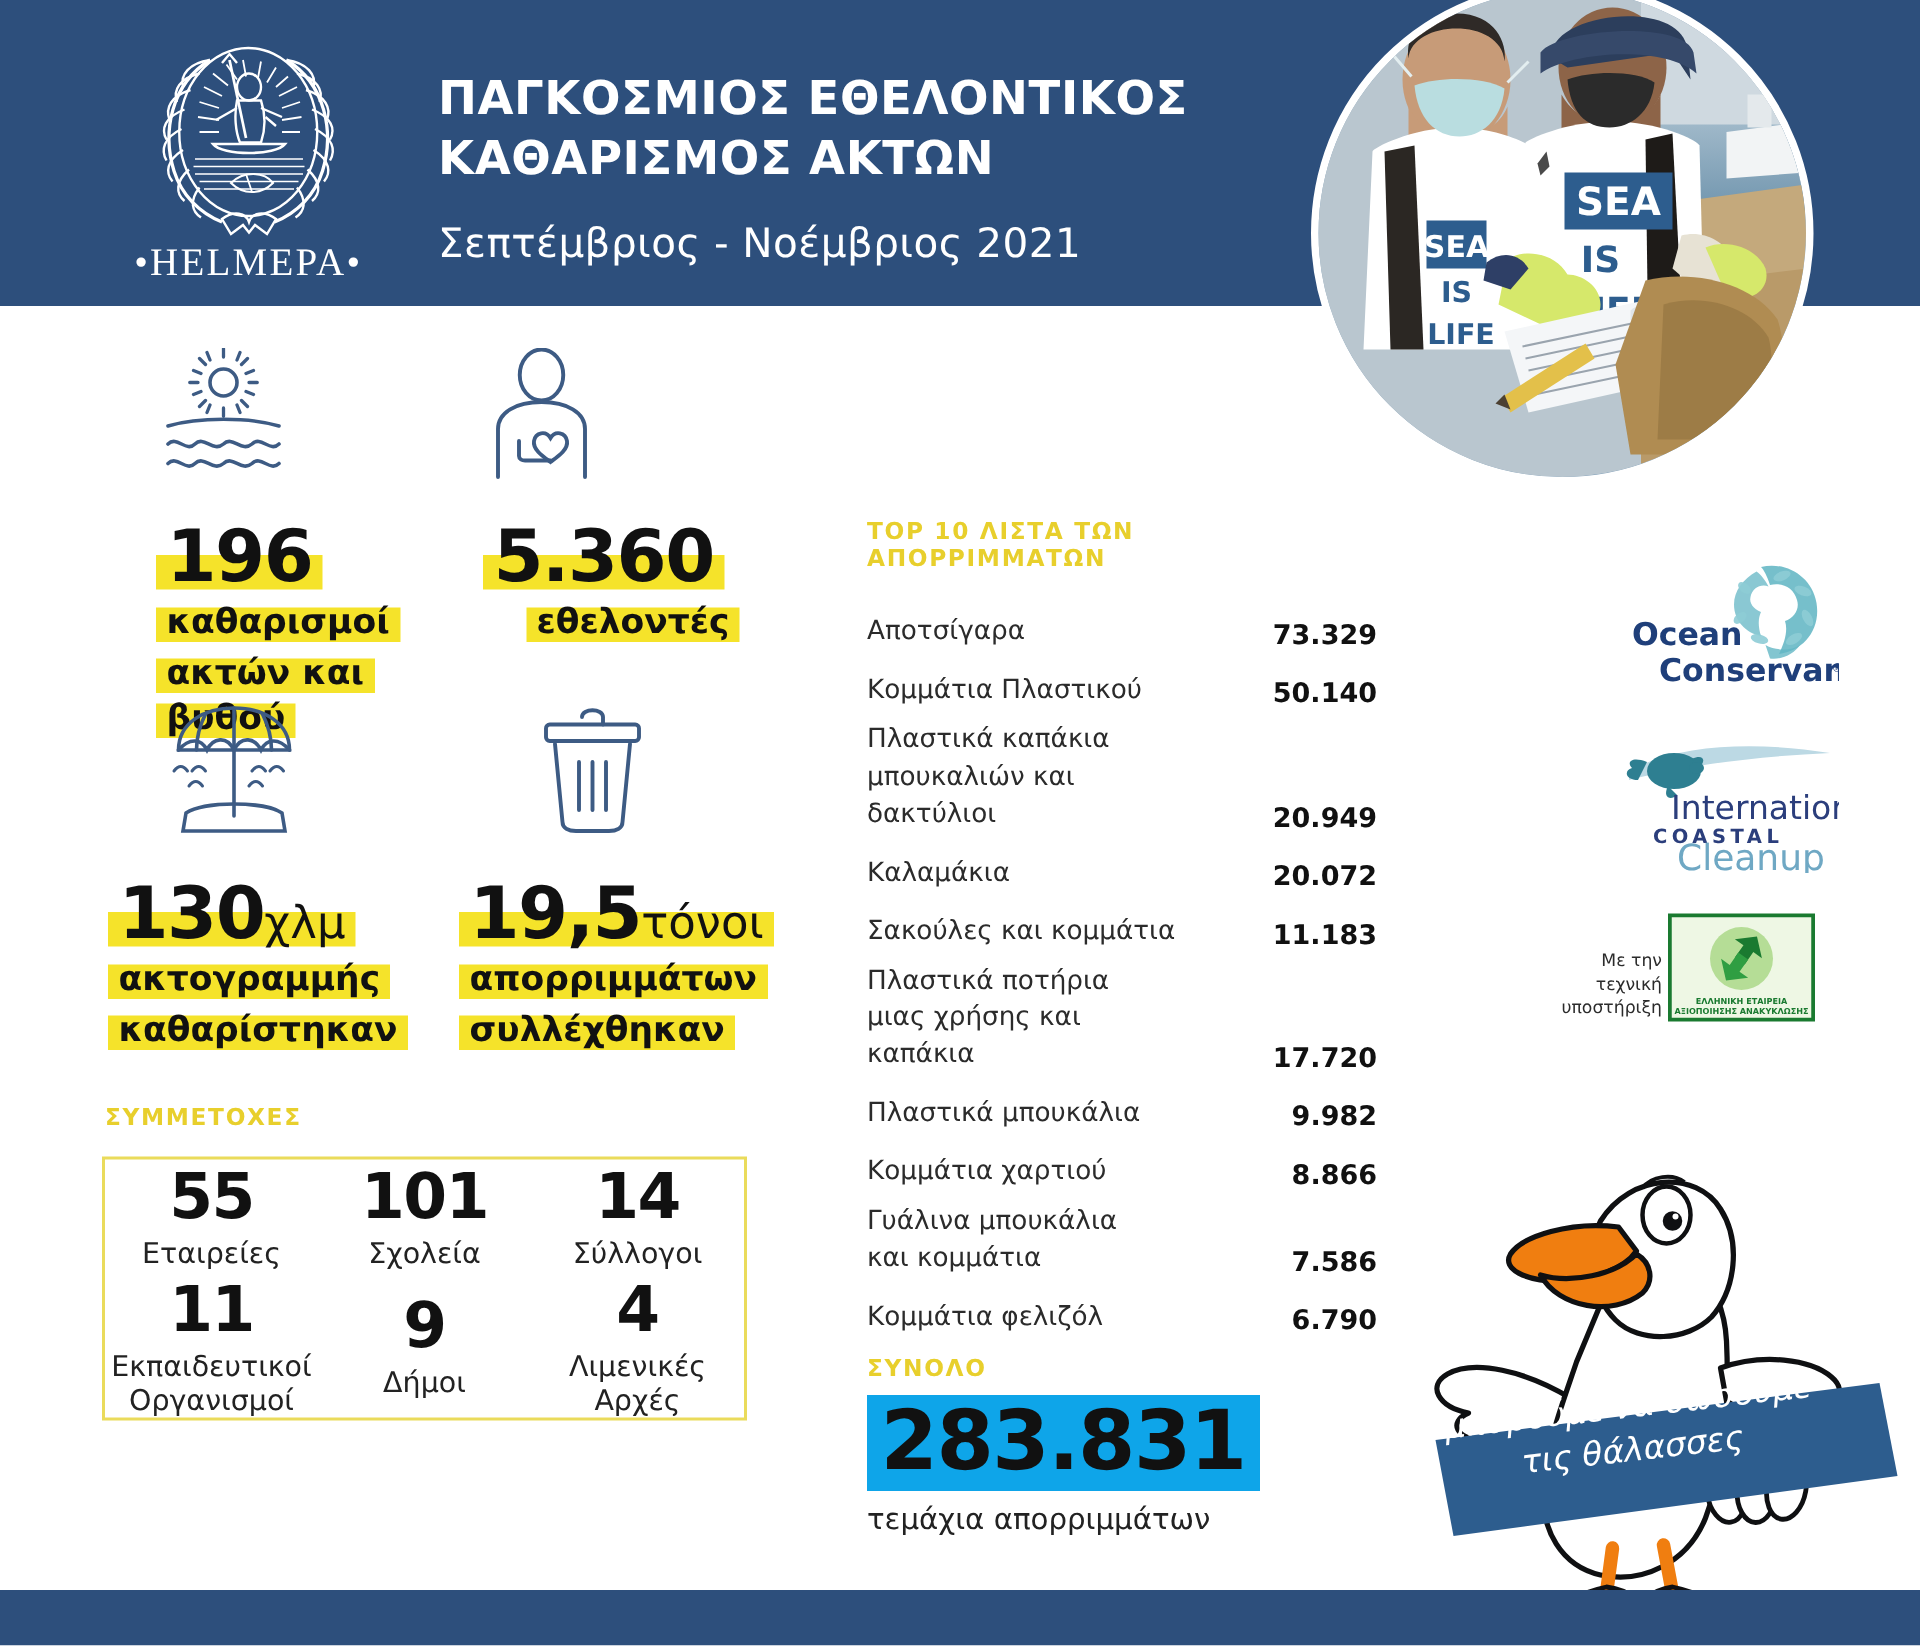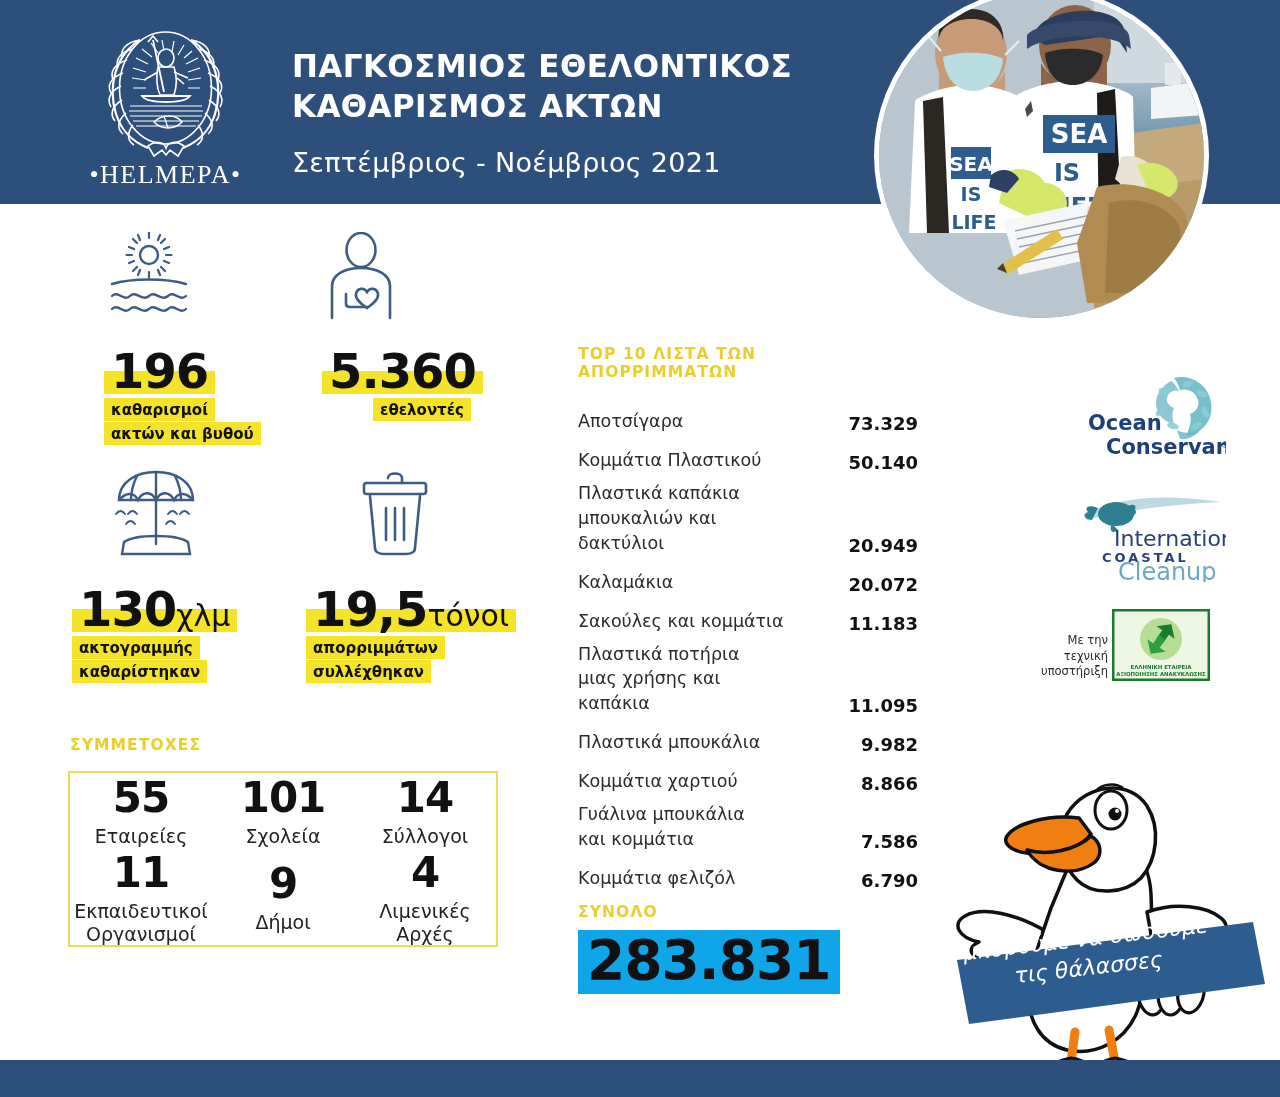--- a/index.html
+++ b/index.html
@@ -52,21 +52,21 @@
   .stat-num {
     font-family:"DejaVu Sans", sans-serif; font-weight:bold;
     font-size:48px; color:#111; line-height:1.05; letter-spacing:-1px;
   }
   .stat-unit {
     font-family:"DejaVu Sans", sans-serif; font-weight:400;
     font-size:30px; color:#111;
   }
   .stat-label {
     font-family:"DejaVu Sans", sans-serif; font-weight:bold;
-    font-size:15px; color:#111; line-height:1.32;
+    font-size:23px; color:#111; line-height:1.32;
   }
   .band { background:#f5e32a; display:inline; box-decoration-break:clone;
           -webkit-box-decoration-break:clone; padding:2px 7px; }
 
   
   .section-head {
     font-family:"DejaVu Sans", sans-serif; font-weight:bold;
     font-size:15.5px; color:#e8cf2c; letter-spacing:1.1px;
   }
   .part-box {
@@ -436,21 +436,21 @@
     <div class="row">
       <div class="row-name">Καλαμάκια</div>
       <div class="row-val">20.072</div>
     </div>
     <div class="row">
       <div class="row-name">Σακούλες και κομμάτια</div>
       <div class="row-val">11.183</div>
     </div>
     <div class="row">
       <div class="row-name">Πλαστικά ποτήρια<br>μιας χρήσης και καπάκια</div>
-      <div class="row-val">11.095</div>
+      <div class="row-val">17.720</div>
     </div>
     <div class="row">
       <div class="row-name">Πλαστικά μπουκάλια</div>
       <div class="row-val">9.982</div>
     </div>
     <div class="row">
       <div class="row-name">Κομμάτια χαρτιού</div>
       <div class="row-val">8.866</div>
     </div>
     <div class="row">
@@ -459,20 +459,21 @@
     </div>
     <div class="row">
       <div class="row-name">Κομμάτια φελιζόλ</div>
       <div class="row-val">6.790</div>
     </div>
   </div>
 
   <div class="total-wrap">
     <div class="section-head">ΣΥΝΟΛΟ</div>
     <div class="total-num">283.831</div>
+    <div class="total-label">τεμάχια απορριμμάτων</div>
   </div>
 
   <div class="logo-oc">
     <svg width="148" height="88" viewBox="0 0 148 88">
       <g fill="#63b6c4">
         <path d="M96 6 C112 2 130 12 133 30 C136 48 124 62 108 64 C112 56 114 48 112 42
                  C118 40 122 34 120 28 C118 20 110 16 102 18 C100 12 98 8 96 6 Z" opacity="0.88"></path>
         <path d="M93 9 C84 14 78 22 78 31 C78 42 86 50 96 52 C94 46 94 40 96 36
                  C91 34 88 30 89 26 C90 20 96 17 101 19 C99 15 96 11 93 9 Z" opacity="0.75"></path>
         <path d="M99 58 C106 62 116 62 122 58 C118 64 110 68 102 67 Z" opacity="0.8"></path>

